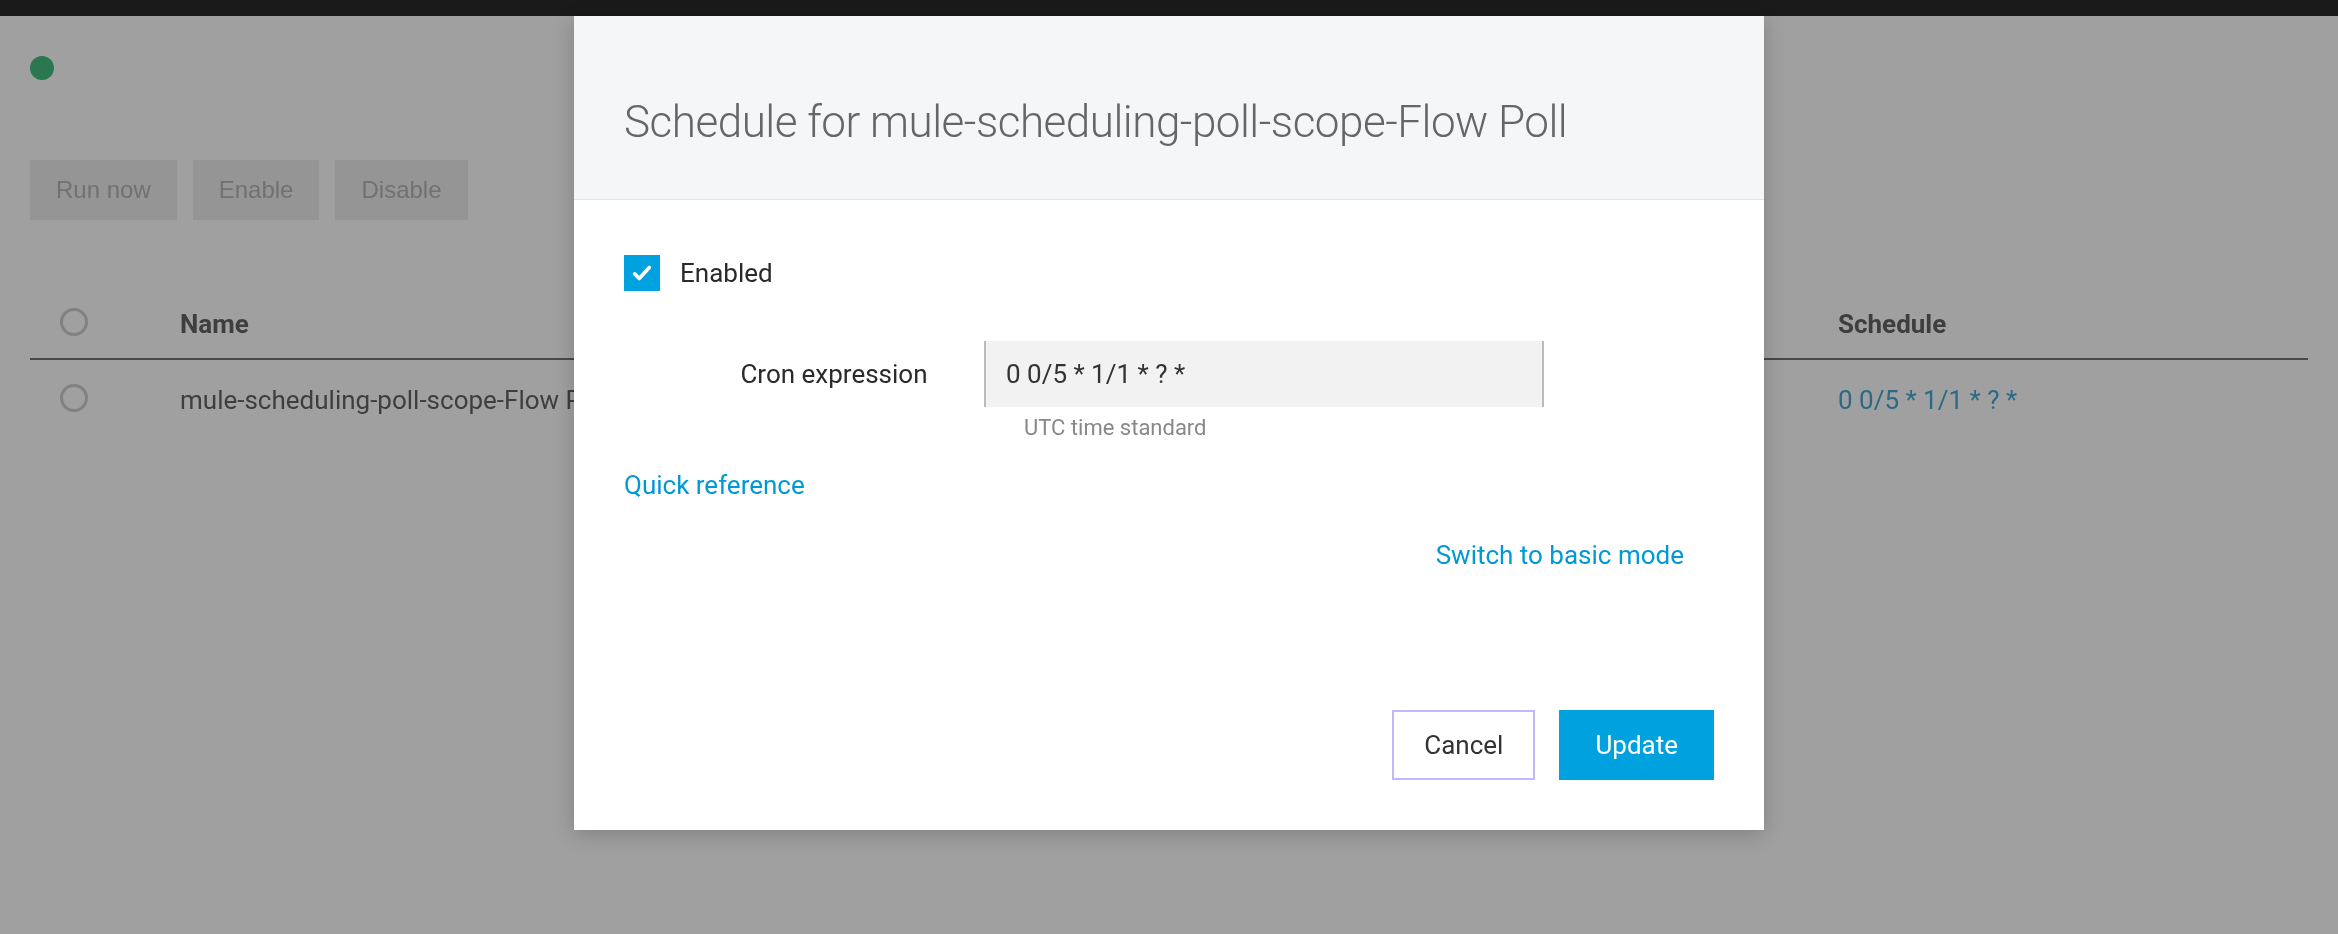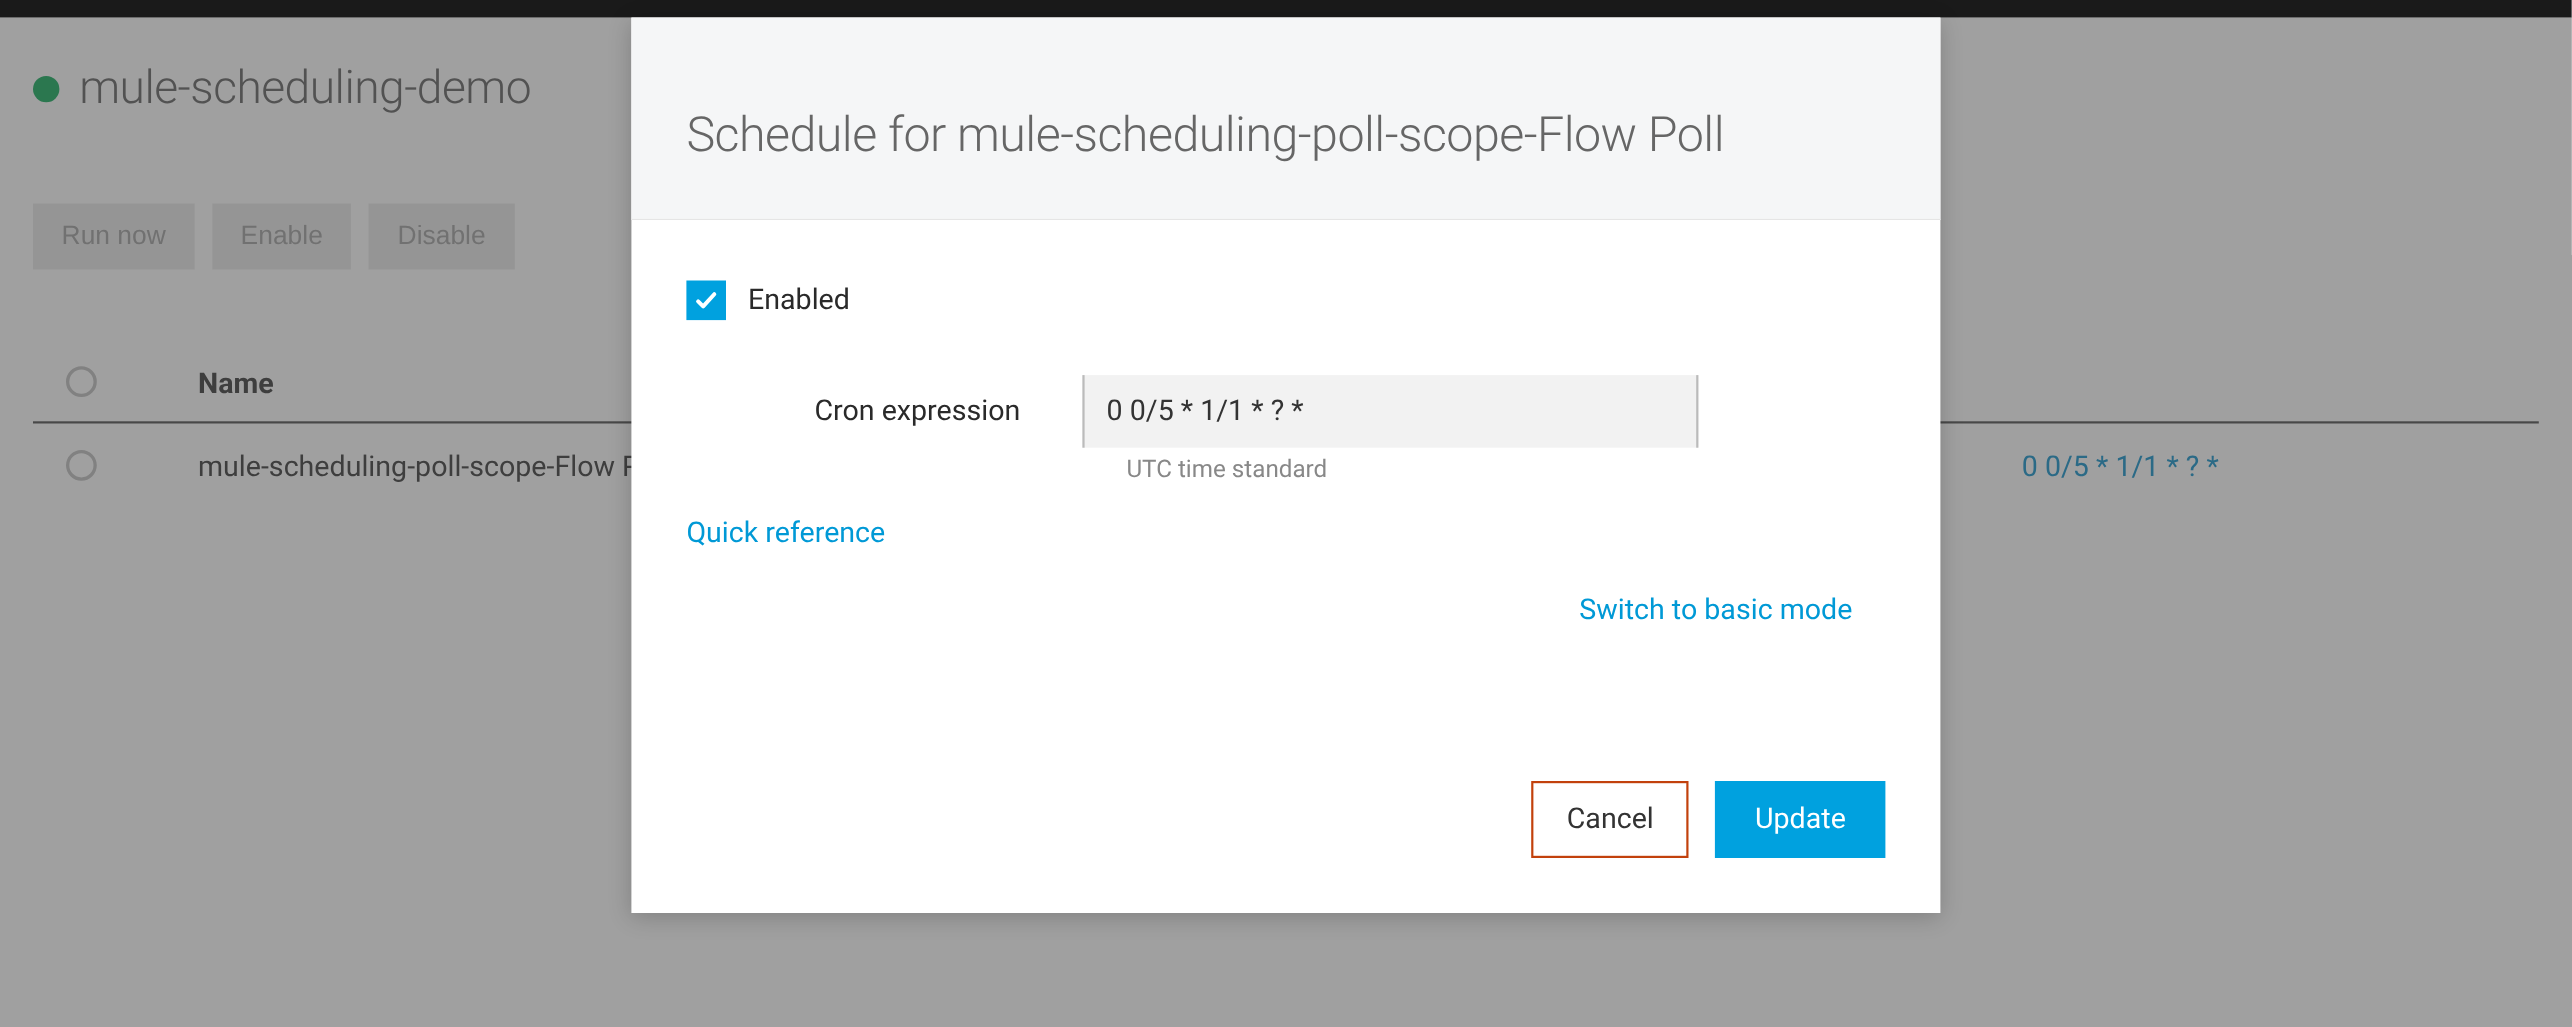--- a/index.html
+++ b/index.html
@@ -202,21 +202,21 @@
       cursor: pointer;
     }
     .modal-footer {
       padding: 0 50px 50px 50px;
       display: flex;
       justify-content: flex-end;
       gap: 24px;
     }
     .btn-cancel {
       background: #fff;
-      border: 2px solid #c2410c;
+      border: 2px solid #c4b5fd;
       color: #333;
       font-size: 26px;
       padding: 18px 30px;
       cursor: pointer;
       font-family: inherit;
     }
     .btn-update {
       background: #00a1df;
       border: none;
       color: #fff;
@@ -227,34 +227,34 @@
     }
   </style>
 </head>
 <body>
 
 <div class="top-bar"></div>
 
 <div class="page">
   <div class="app-title-row">
     <span class="status-dot"></span>
-    <h1 class="app-title">mule-scheduling-demo</h1>
   </div>
 
   <div class="action-buttons">
     <button class="action-btn">Run now</button>
     <button class="action-btn">Enable</button>
     <button class="action-btn">Disable</button>
   </div>
 
   <div class="table-header">
     <div class="radio-cell">
       <span class="radio-circle"></span>
     </div>
     <div class="name-cell name-header">Name</div>
+    <div class="schedule-cell schedule-header">Schedule</div>
   </div>
 
   <div class="table-row">
     <div class="radio-cell">
       <span class="radio-circle"></span>
     </div>
     <div class="name-cell">mule-scheduling-poll-scope-Flow Poll</div>
     <div class="schedule-cell schedule-link">0 0/5 * 1/1 * ? *</div>
   </div>
 </div>

